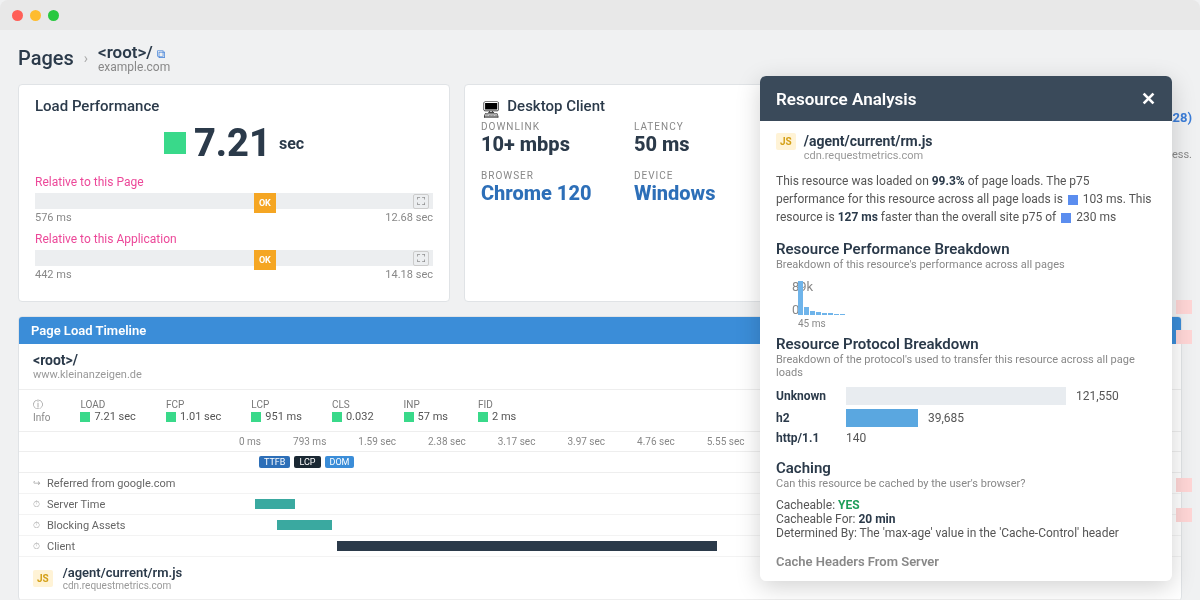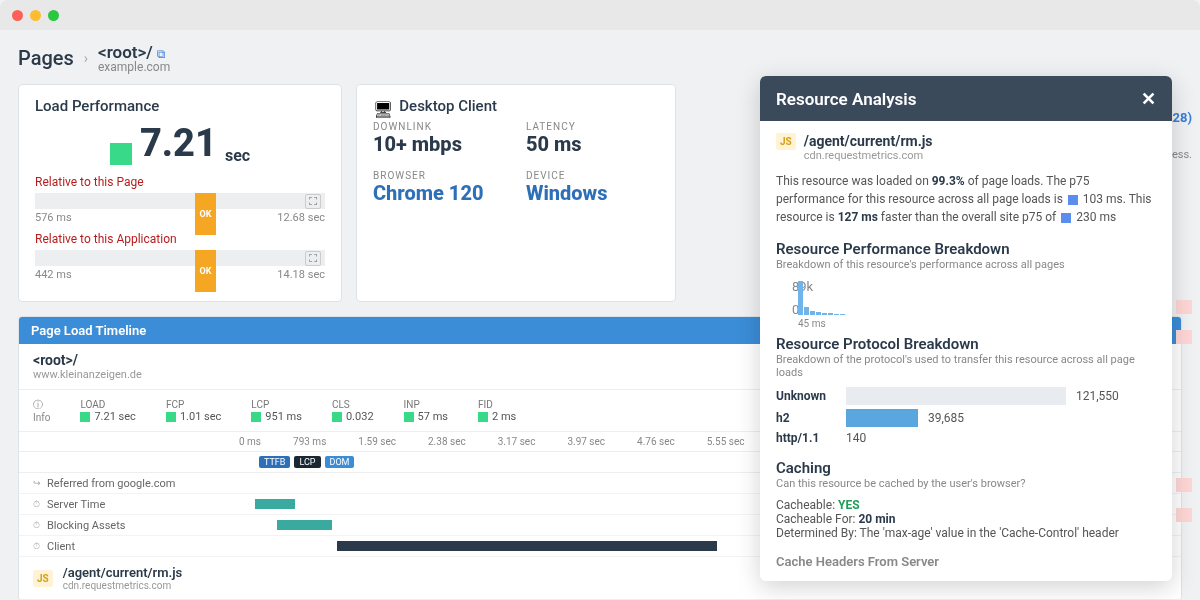--- a/index.html
+++ b/index.html
@@ -9,30 +9,30 @@
 .dot.r { background: #ff5f57; } .dot.y { background: #febc2e; } .dot.g { background: #28c840; }
 .content { padding: 12px 18px; }
 .breadcrumb { display: flex; align-items: center; gap: 10px; margin-bottom: 10px; }
 .bc-pages { font-size: 20px; color: #2b3a4a; font-weight: 500; }
 .bc-chev { color: #aaa; font-size: 14px; }
 .bc-path { font-size: 17px; color: #2b3a4a; font-weight: 600; }
 .bc-ext { color: #3b7dd8; font-size: 12px; margin-left: 4px; }
 .bc-sub { font-size: 12px; color: #888; margin-top: -2px; }
 .cards { display: flex; gap: 14px; }
 .card { background: #fff; border: 1px solid #e0e3e6; border-radius: 4px; padding: 12px 16px; }
-.card.load { width: 324px; }
+.card.load { width: 432px; }
 .card.desktop { width: 320px; }
 .card-title { font-size: 15px; color: #2b3a4a; font-weight: 500; margin-bottom: 6px; }
-.bignum { display: flex; align-items: flex-end; justify-content: center; gap: 8px; margin: 4px 0 10px; }
+.bignum { display: flex; align-items: center; justify-content: center; gap: 8px; margin: 4px 0 10px; }
 .bignum .sq { width: 22px; height: 22px; background: #39d98a; display: inline-block; }
 .bignum .val { font-size: 38px; font-weight: 800; color: #2b3a4a; }
 .bignum .unit { font-size: 16px; font-weight: 700; color: #2b3a4a; }
-.rel-label { font-size: 12px; color: #b91c1c; margin-bottom: 4px; }
+.rel-label { font-size: 12px; color: #ec4899; margin-bottom: 4px; }
 .rel-bar { position: relative; height: 16px; background: #eceef0; margin-bottom: 2px; }
-.rel-bar .ok { position: absolute; left: 55%; top: 0; background: #f5a623; color: #fff; font-size: 9px; padding: 16px 5px; font-weight: 700; }
+.rel-bar .ok { position: absolute; left: 55%; top: 0; background: #f5a623; color: #fff; font-size: 9px; padding: 5px 5px; font-weight: 700; }
 .rel-bar .exp { position: absolute; right: 4px; top: 1px; font-size: 11px; color: #666; border: 1px solid #ccc; padding: 0 3px; border-radius: 2px; }
 .rel-range { display: flex; justify-content: space-between; font-size: 11px; color: #888; margin-bottom: 8px; }
 .desktop-head { display: flex; align-items: center; gap: 6px; }
 .fastbb { text-align: center; color: #1e9e5a; font-size: 20px; font-weight: 800; margin: 12px 0 16px; font-style: italic; }
 .wifi { color: #1e9e5a; margin-right: 6px; }
 .metrics { display: grid; grid-template-columns: 1fr 1fr; gap: 14px 20px; }
 .metric-label { font-size: 10px; letter-spacing: 1px; color: #888; }
 .metric-val { font-size: 20px; font-weight: 800; color: #2b3a4a; }
 .metric-val.blue { color: #2d6fb8; }
 .timeline { margin-top: 14px; background: #fff; border: 1px solid #e0e3e6; border-radius: 4px; overflow: hidden; }

